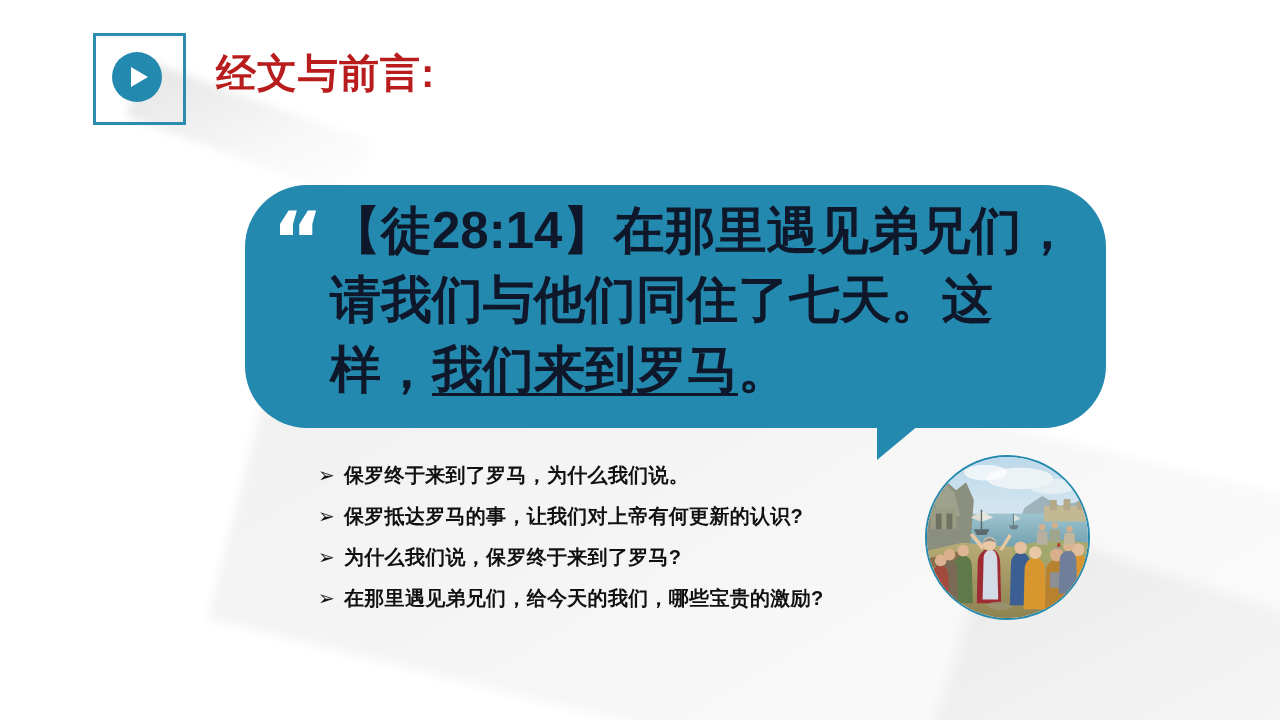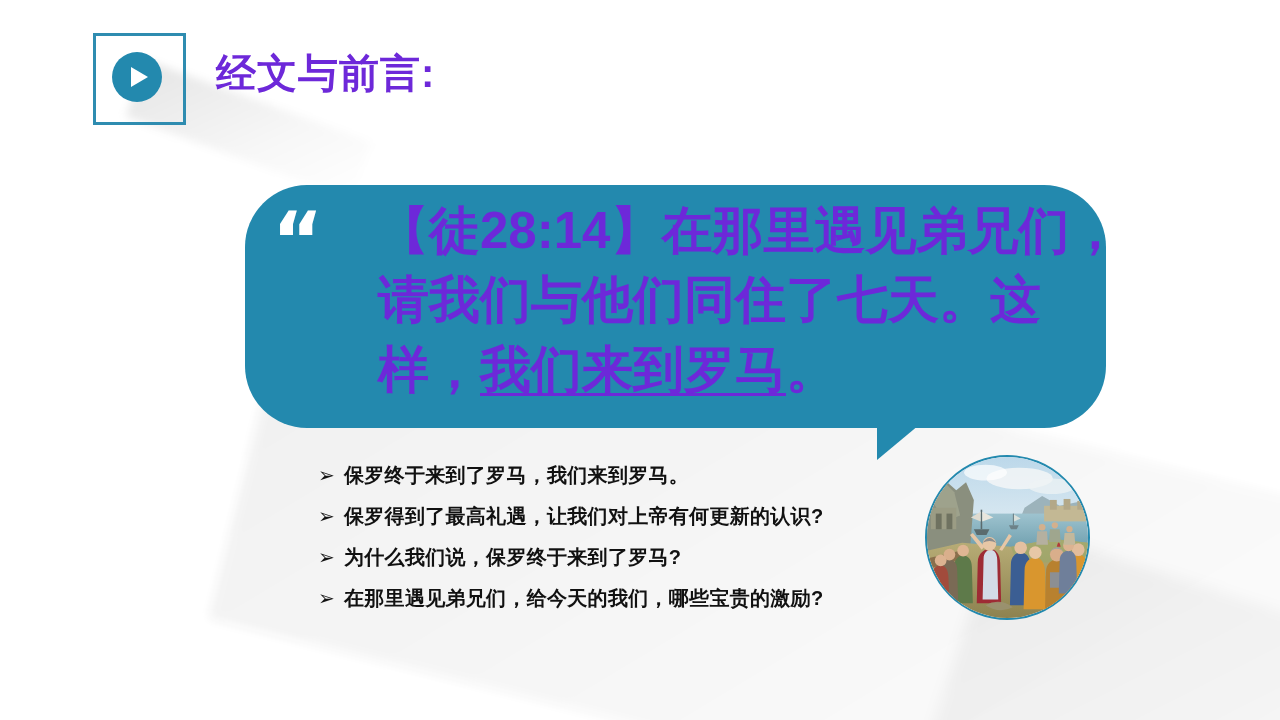--- a/index.html
+++ b/index.html
@@ -71,21 +71,21 @@
     border-left: 17px solid #ffffff;
     border-top: 10px solid transparent;
     border-bottom: 10px solid transparent;
     margin-left: 5px;
   }
   #page-title {
     position: absolute;
     left: 216px; top: 46px;
     font-size: 40px;
     font-weight: bold;
-    color: #6d28d9;
+    color: #b91c1c;
     letter-spacing: 1px;
     white-space: nowrap;
   }
 
   
   #quote-bubble {
     position: absolute;
     left: 245px; top: 185px;
     width: 861px; height: 243px;
     background: #2389AE;
@@ -106,27 +106,26 @@
     color: #ffffff;
     font-size: 78px;
     font-weight: bold;
     line-height: 1;
     font-family: "DejaVu Sans", sans-serif;
   }
   #quote-text {
     position: absolute;
     left: 330px; top: 196px;
     width: 760px;
-    color: #6d28d9;
+    color: #0f172a;
     font-size: 51px;
     font-weight: bold;
     line-height: 1.36;
     letter-spacing: 0px;
     word-break: break-all;
-    margin-left: 48px;
   }
   #quote-text .u { text-decoration: underline; text-underline-offset: 6px; text-decoration-thickness: 3px; }
 
   
   #bullet-list {
     position: absolute;
     left: 318px; top: 462px;
     width: 600px;
   }
   .bullet-row {
@@ -184,25 +183,25 @@
   <div id="quote-bubble"></div>
   <div id="bubble-tail"></div>
   <div id="quote-mark">“</div>
   <div id="quote-text">
     <span>【徒28:14】在那里遇见弟兄们，</span><span>请我们与他们同住了七天。这</span><span>样，</span><span class="u">我们来到罗马</span><span>。</span>
   </div>
 
   <div id="bullet-list">
     <div class="bullet-row">
       <span class="bullet-marker">➢</span>
-      <span class="bullet-text">保罗终于来到了罗马，我们来到罗马。</span>
+      <span class="bullet-text">保罗终于来到了罗马，为什么我们说。</span>
     </div>
     <div class="bullet-row">
       <span class="bullet-marker">➢</span>
-      <span class="bullet-text">保罗得到了最高礼遇，让我们对上帝有何更新的认识?</span>
+      <span class="bullet-text">保罗抵达罗马的事，让我们对上帝有何更新的认识?</span>
     </div>
     <div class="bullet-row">
       <span class="bullet-marker">➢</span>
       <span class="bullet-text">为什么我们说，保罗终于来到了罗马?</span>
     </div>
     <div class="bullet-row">
       <span class="bullet-marker">➢</span>
       <span class="bullet-text">在那里遇见弟兄们，给今天的我们，哪些宝贵的激励?</span>
     </div>
   </div>

